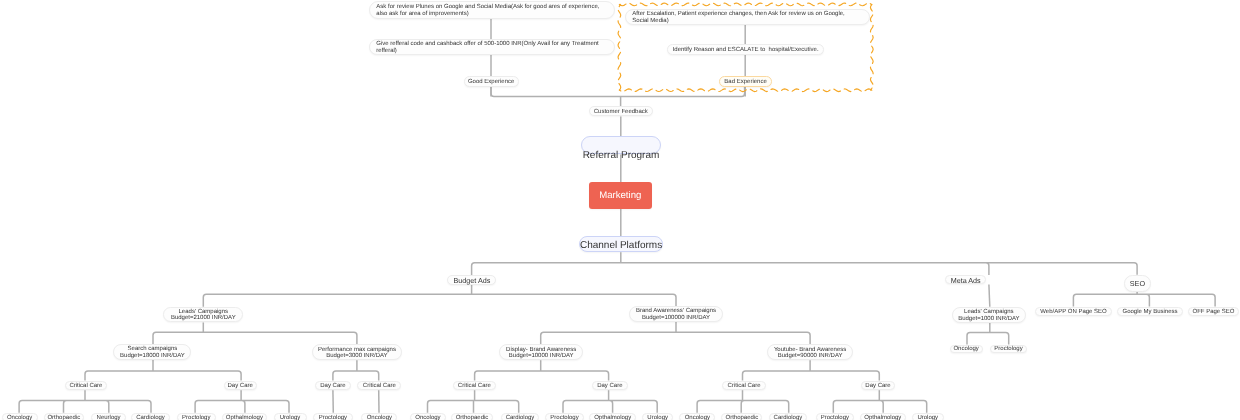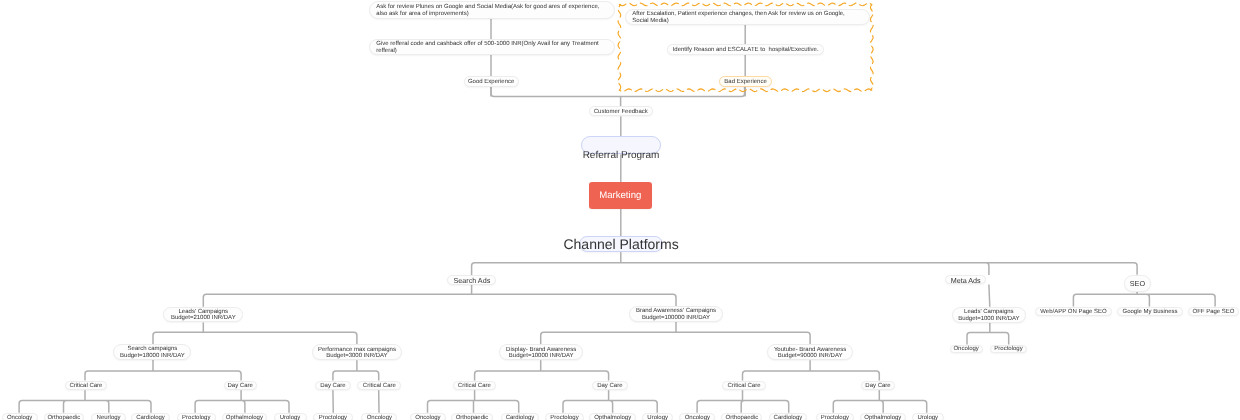--- a/index.html
+++ b/index.html
@@ -65,22 +65,22 @@
     <div class="node kind-plain align-left" style="left: 368.8px; top: 39.3px; width: 245.8px; height: 15.6px;"><span class="lbl" style="font-size: 6px;">Give refferal code and cashback offer of 500-1000 INR(Only Avail for any Treatment
 refferal)</span></div>
     <div class="node kind-plain" style="left: 463.5px; top: 76.4px; width: 55.3px; height: 10.4px;"><span class="lbl" style="font-size: 6px;">Good Experience</span></div>
     <div class="node kind-plain align-left" style="left: 624.8px; top: 9px; width: 245px; height: 15.7px;"><span class="lbl" style="font-size: 6px;">After Escalation, Patient experience changes, then Ask for review us on Google,
 Social Media)</span></div>
     <div class="node kind-plain" style="left: 667.4px; top: 43.6px; width: 156.5px; height: 11.7px;"><span class="lbl" style="font-size: 6px;">Identify Reason and ESCALATE to  hospital/Executive.</span></div>
     <div class="node kind-orange" style="left: 718.8px; top: 76.1px; width: 53.5px; height: 10.5px;"><span class="lbl" style="font-size: 6px;">Bad Experience</span></div>
     <div class="node kind-plain" style="left: 588.7px; top: 106.4px; width: 64.2px; height: 10.1px;"><span class="lbl" style="font-size: 6px;">Customer Feedback</span></div>
     <div class="node kind-lav" style="left: 581px; top: 136px; width: 80px; height: 18.4px;"><span class="lbl" style="font-size: 10px; margin-top: 18px;">Referral Program</span></div>
     <div class="node kind-red" style="left: 588.6px; top: 182.3px; width: 63.4px; height: 26.4px;"><span class="lbl" style="font-size: 9.6px;">Marketing</span></div>
-    <div class="node kind-lav" style="left: 579px; top: 236.1px; width: 84.1px; height: 16.2px;"><span class="lbl" style="font-size: 14px;">Channel Platforms</span></div>
-    <div class="node kind-plain" style="left: 447.4px; top: 274.85px; width: 49px; height: 10.2px;"><span class="lbl" style="font-size: 7.2px;">Search Ads</span></div>
+    <div class="node kind-lav" style="left: 579px; top: 236.1px; width: 84.1px; height: 16.2px;"><span class="lbl" style="font-size: 10px;">Channel Platforms</span></div>
+    <div class="node kind-plain" style="left: 447.4px; top: 274.85px; width: 49px; height: 10.2px;"><span class="lbl" style="font-size: 7.2px;">Budget Ads</span></div>
     <div class="node kind-plain" style="left: 945px; top: 274.9px; width: 41.4px; height: 9.6px;"><span class="lbl" style="font-size: 7.2px;">Meta Ads</span></div>
     <div class="node kind-plain" style="left: 1123.6px; top: 274.7px; width: 27.6px; height: 17px;"><span class="lbl" style="font-size: 7.2px;">SEO</span></div>
     <div class="node kind-plain" style="left: 163.3px; top: 306.7px; width: 80px; height: 15.7px;"><span class="lbl" style="font-size: 6px;">Leads' Campaigns
 Budget=21000 INR/DAY</span></div>
     <div class="node kind-plain" style="left: 629.2px; top: 306.4px; width: 93.6px; height: 15.4px;"><span class="lbl" style="font-size: 6px;">Brand Awareness' Campaigns
 Budget=100000 INR/DAY</span></div>
     <div class="node kind-plain" style="left: 951.8px; top: 306.8px; width: 74.1px; height: 16px;"><span class="lbl" style="font-size: 6px;">Leads' Campaigns
 Budget=1000 INR/DAY</span></div>
     <div class="node kind-plain" style="left: 1035px; top: 306.6px; width: 77px; height: 9.8px;"><span class="lbl" style="font-size: 6px;">Web/APP ON Page SEO</span></div>
     <div class="node kind-plain" style="left: 1117px; top: 306.6px; width: 66px; height: 9.8px;"><span class="lbl" style="font-size: 6px;">Google My Business</span></div>

